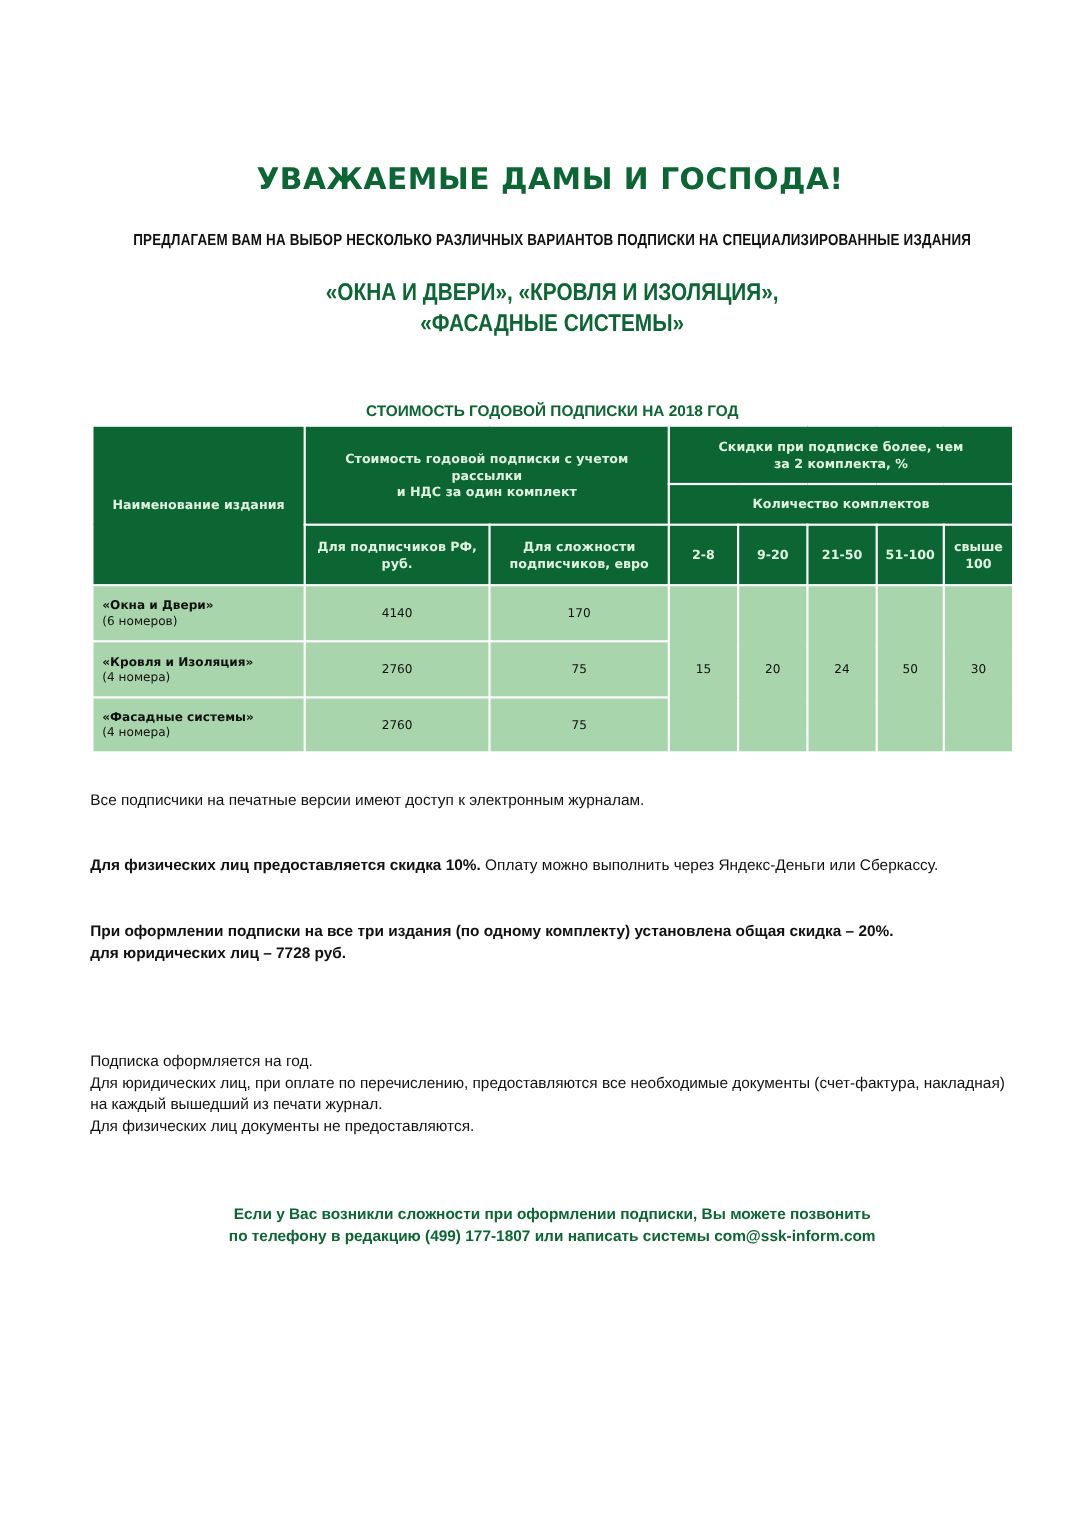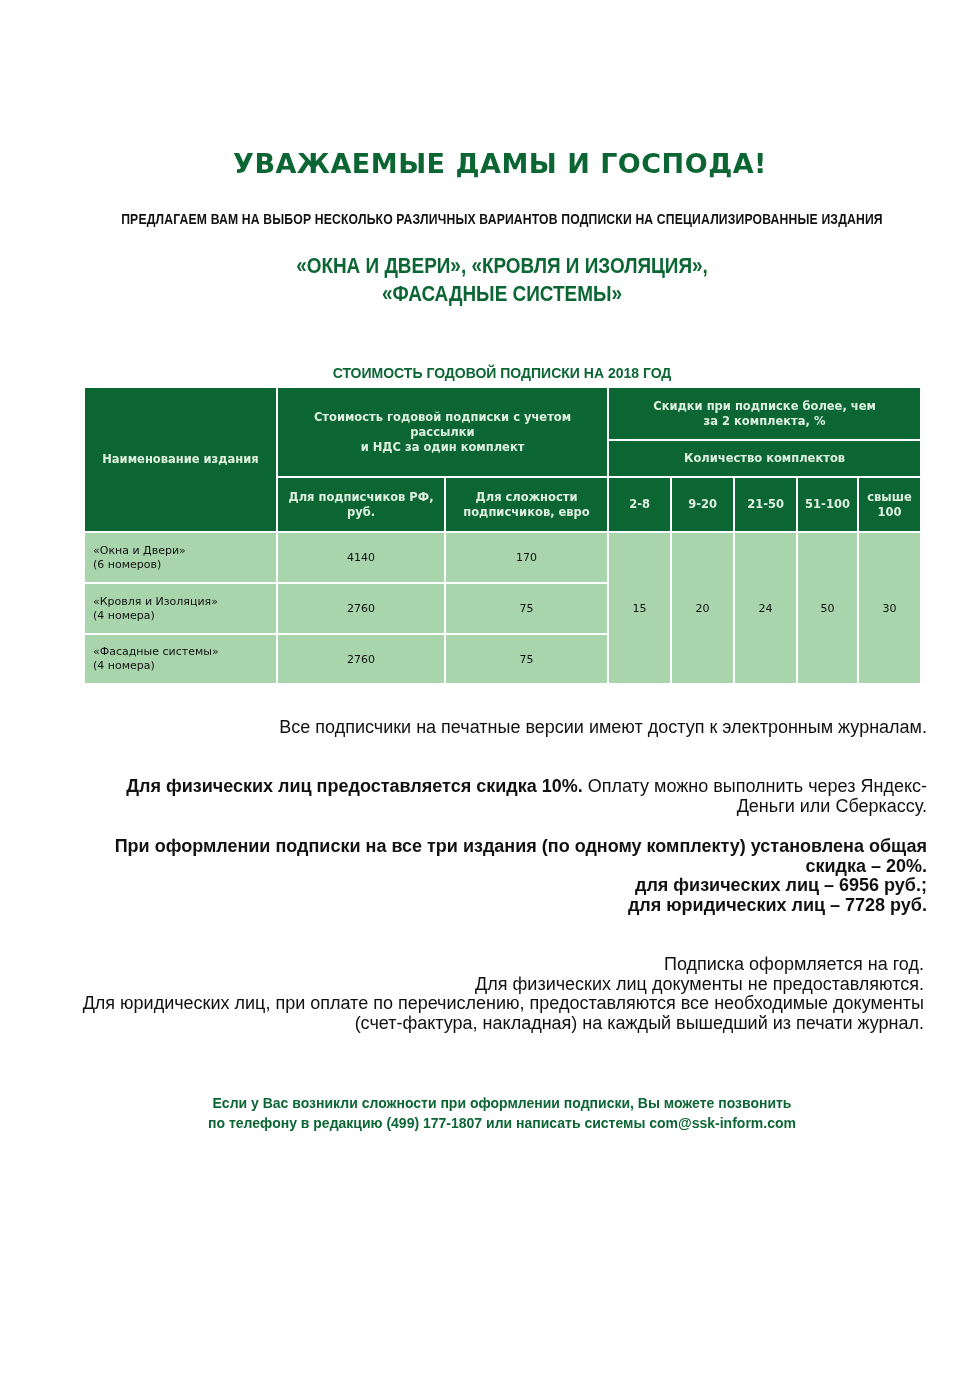--- a/index.html
+++ b/index.html
@@ -7,23 +7,23 @@
   .abs { position: absolute; }
   .title { left: 0; width: 1000px; top: 148px; text-align: center; font-family: "DejaVu Sans", sans-serif; font-weight: bold; font-size: 27px; color: #0b6633; letter-spacing: 0.5px; transform: scaleX(1.0); }
   .subtitle { left: 0; width: 1004px; top: 211px; text-align: center; font-family: "Liberation Sans", sans-serif; font-weight: bold; font-size: 14.5px; color: #111; transform: scaleX(0.84); transform-origin: 502px 0; letter-spacing: 0.2px; }
   .mags { left: 0; width: 1004px; top: 252px; text-align: center; font-family: "Liberation Sans", sans-serif; font-weight: bold; font-size: 22px; line-height: 28px; color: #0b6633; transform: scaleX(0.86); transform-origin: 502px 0; }
   .table-title { left: 0; width: 1004px; top: 365px; text-align: center; font-family: "Liberation Sans", sans-serif; font-weight: bold; font-size: 14px; color: #0b6633; }
   table.price { position: absolute; left: 83px; top: 386px; width: 837px; border-collapse: collapse; table-layout: fixed; }
   table.price td { border: 2px solid #ffffff; text-align: center; vertical-align: middle; padding: 0 4px; box-sizing: border-box; }
   td.h { background: #0b6633; color: #dff0df; font-family: "DejaVu Sans", sans-serif; font-weight: bold; font-size: 11.5px; line-height: 15px; }
   td.c { background: #a8d5ab; color: #111; font-family: "DejaVu Sans", sans-serif; font-size: 11px; }
   td.name { text-align: left !important; padding-left: 8px !important; line-height: 14px; }
-  td.name .n { font-weight: normal; display: block; }
+  td.name .n { font-weight: bold; display: block; }
   td.name .s { display: block; }
-  .para { left: 82px; width: 845px; font-family: "Liberation Sans", sans-serif; font-size: 18px; line-height: 19.5px; color: #111; text-align: right; }
+  .para { left: 82px; width: 845px; font-family: "Liberation Sans", sans-serif; font-size: 14px; line-height: 19.5px; color: #111; }
   .para b { font-weight: bold; }
   .contact { left: 0; width: 1004px; top: 1093px; text-align: center; font-family: "Liberation Sans", sans-serif; font-weight: bold; font-size: 14px; line-height: 20px; color: #0b6633; }
 </style>
 </head>
 <body>
 
 <div class="abs title">УВАЖАЕМЫЕ ДАМЫ И ГОСПОДА!</div>
 <div class="abs subtitle">ПРЕДЛАГАЕМ ВАМ НА ВЫБОР НЕСКОЛЬКО РАЗЛИЧНЫХ ВАРИАНТОВ ПОДПИСКИ НА СПЕЦИАЛИЗИРОВАННЫЕ ИЗДАНИЯ</div>
 <div class="abs mags">
   <div>«ОКНА И ДВЕРИ», «КРОВЛЯ И ИЗОЛЯЦИЯ»,</div>
@@ -99,26 +99,25 @@
   </table>
 
 <div class="abs para" style="top:718px">Все подписчики на печатные версии имеют доступ к электронным журналам.</div>
 
 <div class="abs para" style="top:777px">
   <b>Для физических лиц предоставляется скидка 10%.</b><span> Оплату можно выполнить через Яндекс-Деньги или Сберкассу.</span>
 </div>
 
 <div class="abs para" style="top:837px; font-weight:bold;">
   <div>При оформлении подписки на все три издания (по одному комплекту) установлена общая скидка – 20%.</div>
-  <div>для физических лиц – 6956 руб.;</div>
   <div>для юридических лиц – 7728 руб.</div>
 </div>
 
 <div class="abs para" style="top:955px; width:842px;">
   <div>Подписка оформляется на год.</div>
+  <div>Для юридических лиц, при оплате по перечислению, предоставляются все необходимые документы (счет-фактура, накладная) на каждый вышедший из печати журнал.</div>
   <div>Для физических лиц документы не предоставляются.</div>
-  <div>Для юридических лиц, при оплате по перечислению, предоставляются все необходимые документы (счет-фактура, накладная) на каждый вышедший из печати журнал.</div>
 </div>
 
 <div class="abs contact">
   <div>Если у Вас возникли сложности при оформлении подписки, Вы можете позвонить</div>
   <div><span>по телефону в редакцию </span><span>(499) 177-1807</span><span> или написать системы </span><span>com@ssk-inform.com</span></div>
 </div>
 
 </body></html>

